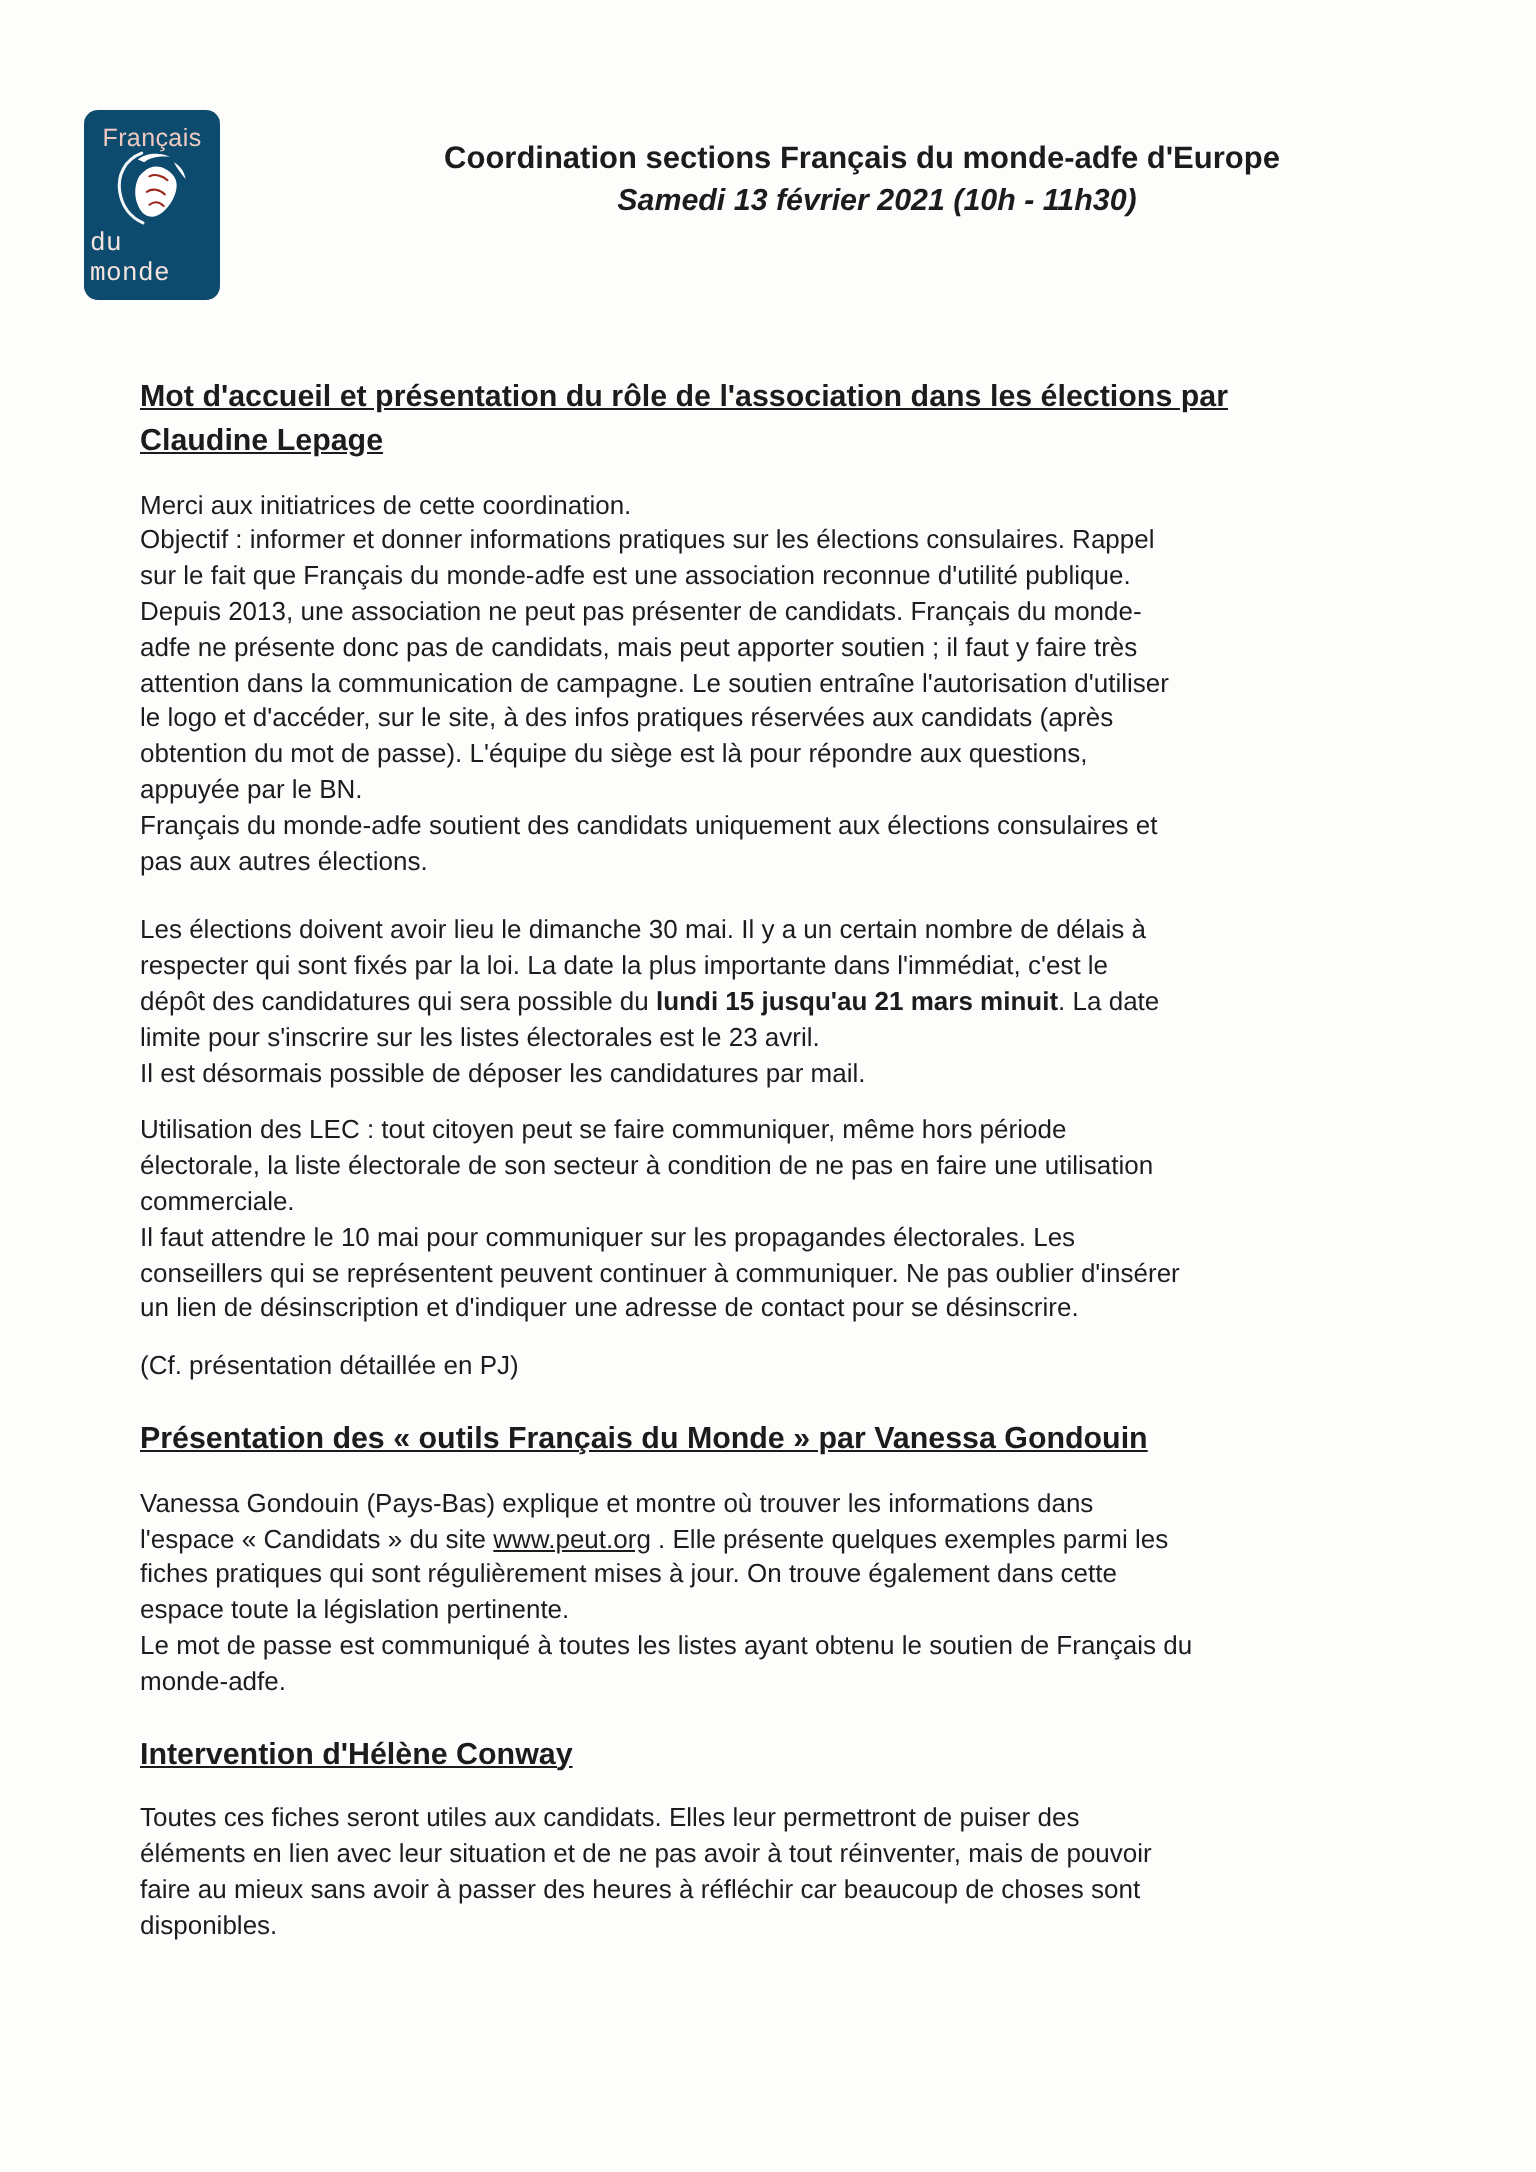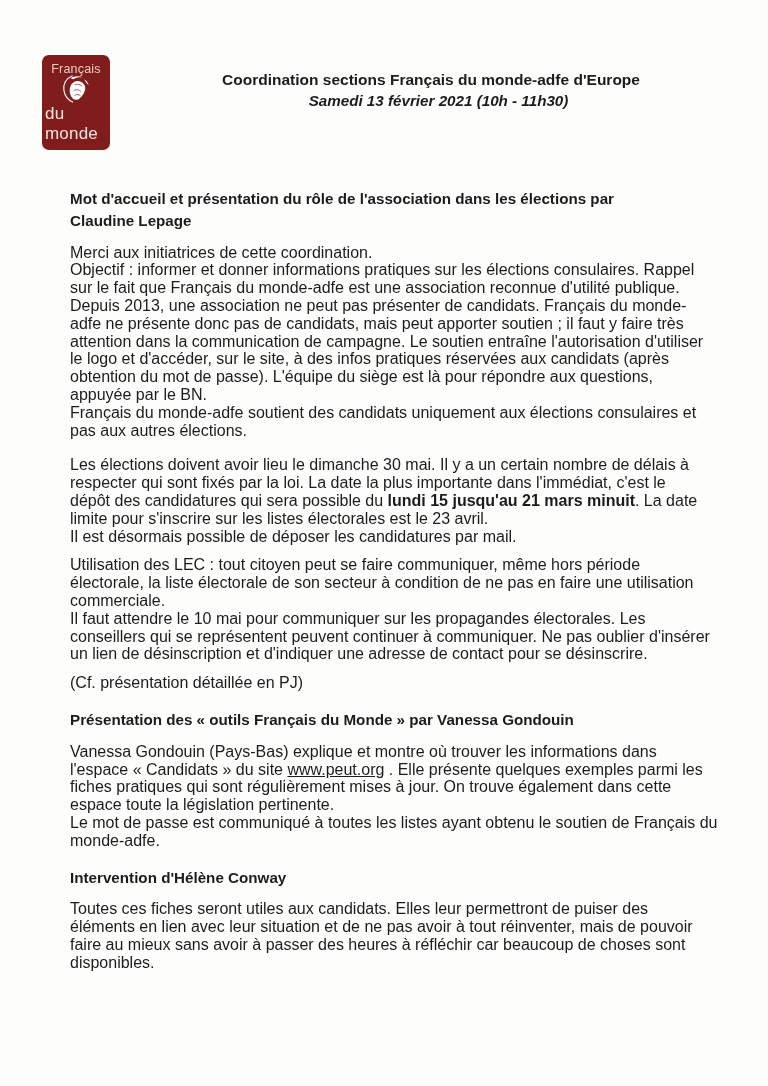--- a/index.html
+++ b/index.html
@@ -37,23 +37,24 @@
     flex-direction: column;
     align-items: center;
     justify-content: space-between;
   }
   .logo-top {
     font-size: 12.5px;
     color: #eec9c1;
     letter-spacing: 0.2px;
   }
   .logo-bottom {
-    font-size: 17px;
+    font-size: 13px;
     color: #f3e4df;
     letter-spacing: 0.2px;
+    font-family: Liberation Mono, monospace;
   }
   .globe {
     display: block;
     margin-top: -2px;
   }
   .titles {
     position: absolute;
     left: 110px;
     right: 16px;
     top: 69px;
@@ -76,26 +77,27 @@
   .content {
     margin: 38px 38px 0 70px;
     width: 660px;
   }
   .section + .section {
     margin-top: 17px;
   }
   .heading {
     font-size: 15.2px;
     font-weight: bold;
+    text-decoration: underline;
     line-height: 21.8px;
     margin: 0 0 12px 0;
     white-space: pre-line;
   }
   .para {
-    font-size: 16px;
+    font-size: 13px;
     line-height: 17.8px;
     margin: 0;
     white-space: pre-line;
   }
   .para + .para {
     margin-top: 11px;
   }
   .run-bold {
     font-weight: bold;
   }
@@ -103,21 +105,21 @@
     text-decoration: underline;
   }
 </style>
 </head>
 <body>
 
 <div class="page">
 
   <header class="header">
 
-    <div class="logo" style="background: #7f1d1d;">
+    <div class="logo" style="background: #0c4a6e;">
       <div class="logo-top">Français</div>
       <svg class="globe" viewBox="0 0 60 62" width="50" height="52" xmlns="http://www.w3.org/2000/svg">
         <path d="M22 4 C9 9 3 21 5 34 C7 46 14 54 23 58" fill="none" stroke="#ffffff" stroke-width="2.4" stroke-linecap="round" opacity="0.95"></path>
         <path d="M19 9 C25 4 36 3 44 7 C38 6 29 7 24 11 Z" fill="#ffffff"></path>
         <path d="M24 18 C28 14 35 13 40 16 C46 19 50 24 49 31 C48 38 44 45 38 50 C32 55 25 54 21 48 C17 42 16 34 18 27 C19 23 21 20 24 18 Z" fill="#ffffff"></path>
         <path d="M28 22 C32 20 38 21 42 25 M26 34 C30 31 36 32 40 36 M28 44 C32 41 36 42 39 45" stroke="#9b271c" stroke-width="1.6" fill="none" stroke-linecap="round"></path>
         <path d="M47 11 C52 14 55 18 56 24 C52 19 49 15 47 11 Z" fill="#ffffff"></path>
       </svg>
       <div class="logo-bottom">du monde</div>
     </div>

